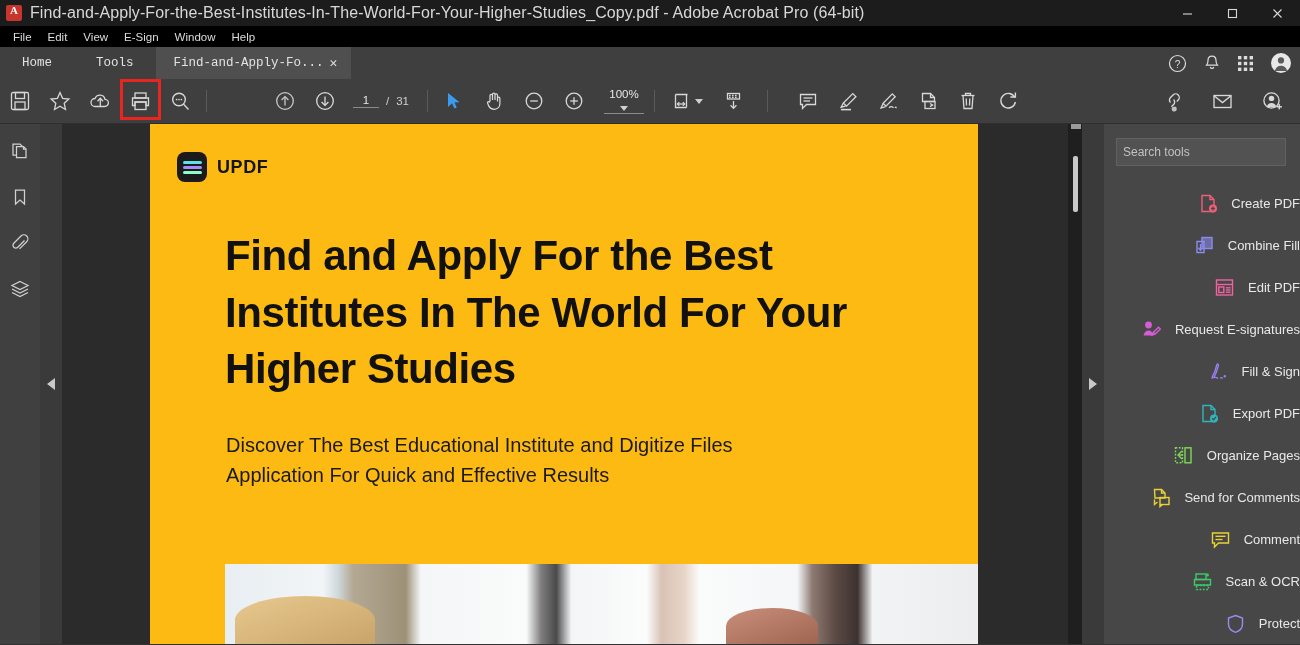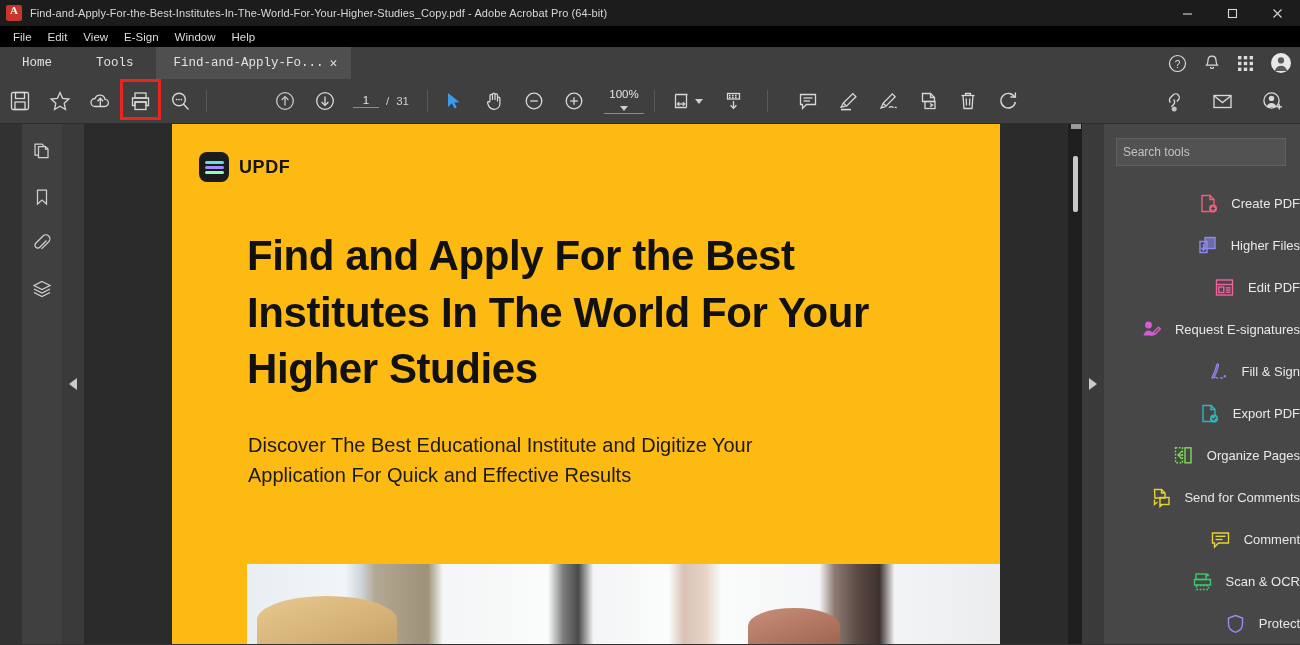--- a/index.html
+++ b/index.html
@@ -20,21 +20,21 @@
   .app-icon {
     width: 16px; height: 16px; margin-left: 6px; margin-right: 8px;
     background: #c8352c; border-radius: 2px;
     position: relative; flex: none;
   }
   .app-icon::after {
     content: "A"; position: absolute; left: 0; right: 0; top: -1px;
     font-size: 11px; color: #fff; text-align: center;
     font-family: "Liberation Serif", serif; font-weight: bold;
   }
-  .title-text { font-size: 11px; color: #d8d8d8; letter-spacing: .1px; }
+  .title-text { font-size: 16px; color: #d8d8d8; letter-spacing: .1px; }
   .wincontrols { position: absolute; right: 0; top: 0; height: 26px; display: flex; }
   .wc {
     width: 45px; height: 26px; display: flex;
     align-items: center; justify-content: center;
     color: #d0d0d0; font-size: 12px;
   }
 
   
   .menubar {
     height: 21px; background: #000000;
@@ -90,21 +90,21 @@
   .zoombox {
     display: flex; align-items: center; gap: 6px;
     margin-left: 10px; margin-right: 4px;
     border-bottom: 1px solid #8a8a8a; padding: 0 4px 2px 4px; flex-direction: column;
   }
   .zoomval { font-size: 11.5px; color: #e6e6e6; min-width: 32px; text-align: center; }
   .caret { width: 0; height: 0; border-left: 4px solid transparent; border-right: 4px solid transparent; border-top: 5px solid #cfcfcf; }
   .toolbar-right { position: absolute; right: 8px; display: flex; align-items: center; gap: 10px; }
 
   
-  .workspace { display: flex; height: 520px; margin-left: 22px; }
+  .workspace { display: flex; height: 520px; }
   .leftrail {
     width: 40px; background: #404040;
     display: flex; flex-direction: column; align-items: center;
     padding-top: 14px; gap: 20px; flex: none;
   }
   .rail-icon { width: 26px; height: 26px; display: flex; align-items: center; justify-content: center; }
 
   .collapse-strip {
     width: 22px; background: #3a3a3a; flex: none;
     display: flex; align-items: center; justify-content: center;
@@ -496,21 +496,21 @@
     <div class="page">
       <div class="updf-logo">
         <div class="updf-mark">
           <div class="wave" style="background:#5ce1e6"></div>
           <div class="wave" style="background:#a78bfa"></div>
           <div class="wave" style="background:#8affc1"></div>
         </div>
         <div class="updf-text">UPDF</div>
       </div>
       <div class="pdf-heading">Find and Apply For the Best Institutes In The World For Your Higher Studies</div>
-      <div class="pdf-sub">Discover The Best Educational Institute and Digitize Your Application For Quick and Effective Results</div>
+      <div class="pdf-sub">Discover The Best Educational Institute and Digitize Files Application For Quick and Effective Results</div>
       <div class="photo"></div>
     </div>
     <div class="vscroll">
       <div class="scroll-cap"></div>
       <div class="vthumb"></div>
     </div>
   </div>
 
   <div class="collapse-strip">
     <span class="arrow-right"></span>
@@ -539,21 +539,21 @@
     <div class="tool-item">
       <span class="tool-ico">
         <svg width="21" height="21" viewBox="0 0 21 21" fill="none" stroke="#8b8bf0" stroke-width="1.4">
           <rect x="8" y="2.5" width="10" height="11" fill="#8b8bf0" opacity=".55" stroke="none"></rect>
           <rect x="8" y="2.5" width="10" height="11"></rect>
           <path d="M3 6.5h7v11H3z"></path>
             <line x1="6.5" y1="9" x2="6.5" y2="15"></line>
             <polyline points="4.3,12.7 6.5,15.2 8.7,12.7"></polyline>
         </svg>
       </span>
-      <span class="tool-label">Higher Files</span>
+      <span class="tool-label">Combine Fill</span>
     </div>
 
     <div class="tool-item">
       <span class="tool-ico">
         <svg width="21" height="21" viewBox="0 0 21 21" fill="none" stroke="#f062a0" stroke-width="1.4">
           <rect x="2.5" y="3" width="16" height="15"></rect>
             <line x1="2.5" y1="7.5" x2="18.5" y2="7.5"></line>
           <rect x="4.8" y="10" width="5" height="5.5"></rect>
           <line x1="11.8" y1="10.8" x2="16.5" y2="10.8"></line>
             <line x1="11.8" y1="13" x2="16.5" y2="13"></line>

